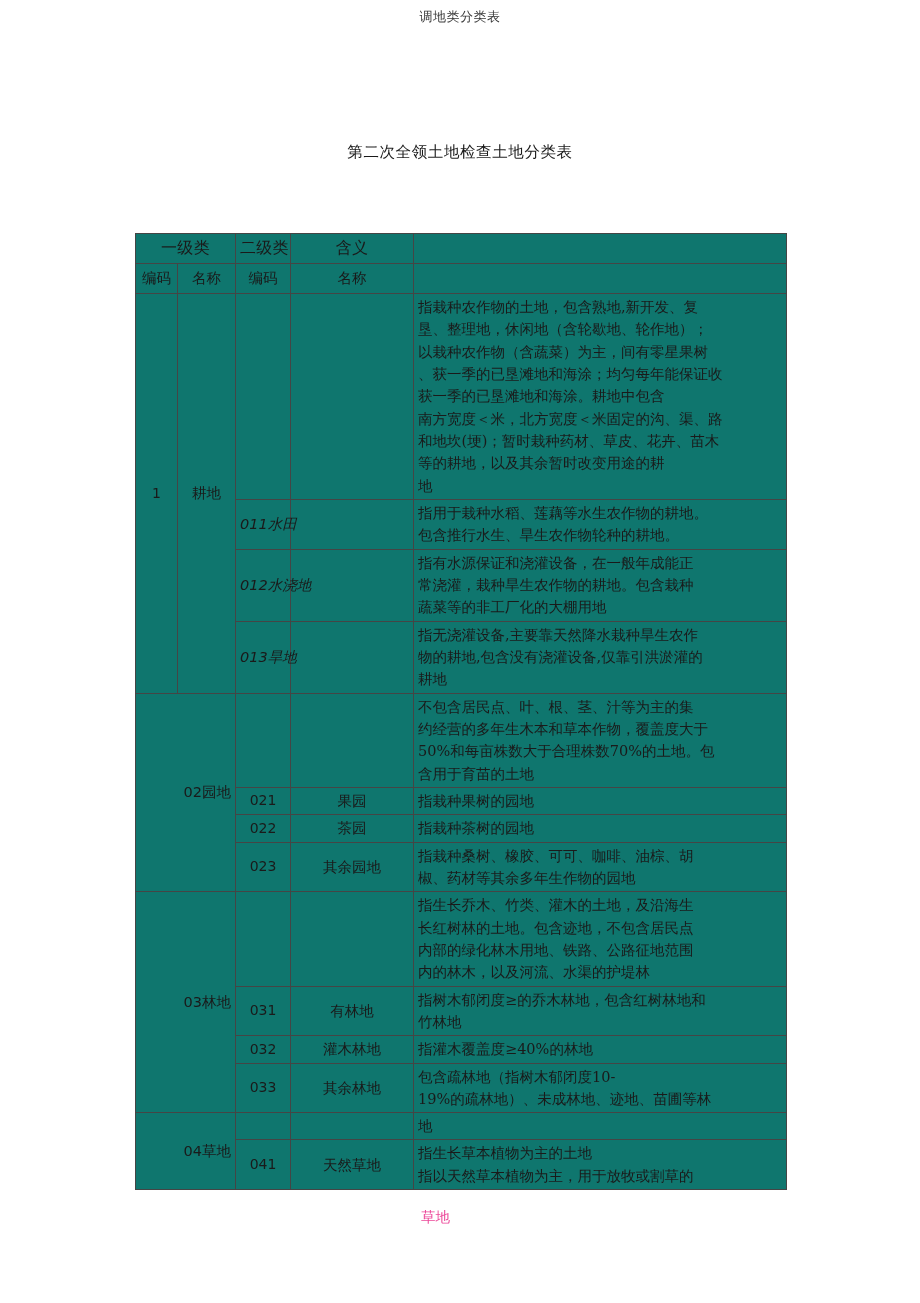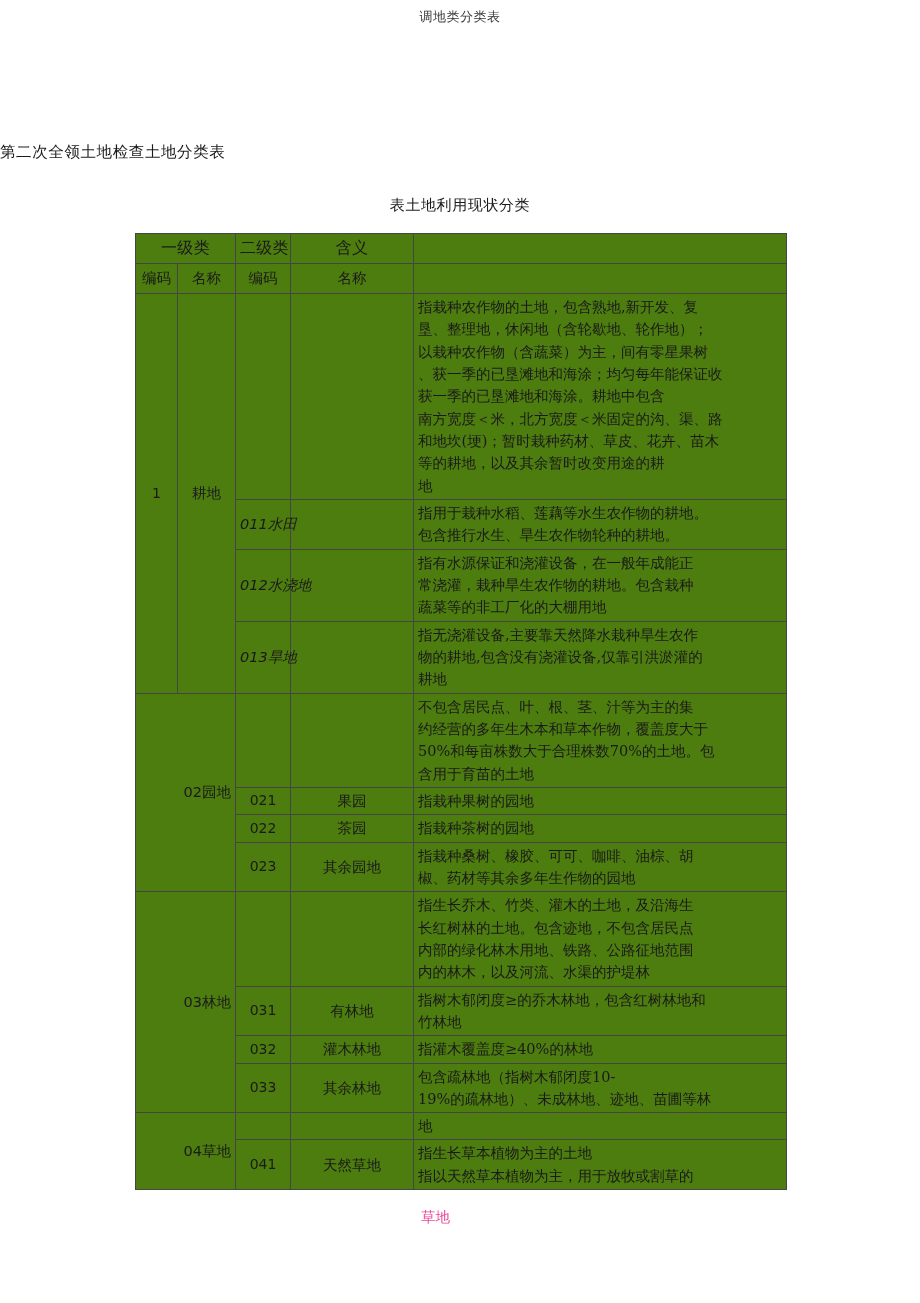--- a/index.html
+++ b/index.html
@@ -33,21 +33,21 @@
     font-family: "DejaVu Sans", "Liberation Sans", sans-serif;
     color: #3a3a3a;
     letter-spacing: 0.5px;
   }
 
   .doc-title {
     position: absolute;
     top: 142px;
     left: 0;
     width: 920px;
-    text-align: left;
+    text-align: center;
     font-size: 15.5px;
     color: #1a1a1a;
     letter-spacing: 0.6px;
   }
 
   .doc-subtitle {
     position: absolute;
     top: 196px;
     left: 0;
     width: 920px;
@@ -66,21 +66,21 @@
     table-layout: fixed;
     font-size: 14.5px;
     line-height: 1.52;
   }
 
   table.land-table td {
     border: 1px solid #454545;
     padding: 2px 4px;
     vertical-align: middle;
     color: #1a1a1a;
-    background: #4d7c0f;
+    background: #0f766e;
   }
 
   
   col.c1 { width: 42px; }
   col.c2 { width: 58px; }
   col.c3 { width: 55px; }
   col.c4 { width: 123px; }
   col.c5 { width: 373px; }
 
   .hdr-top {
@@ -159,21 +159,20 @@
   }
 </style>
 </head>
 <body>
 
 <div class="page">
 
   <div class="doc-header">调地类分类表</div>
 
   <div class="doc-title">第二次全领土地检查土地分类表</div>
-  <div class="doc-subtitle">表土地利用现状分类</div>
 
   <table class="land-table">
     <colgroup>
       <col class="c1">
         <col class="c2">
         <col class="c3">
         <col class="c4">
         <col class="c5">
     </colgroup>
     <tbody>

